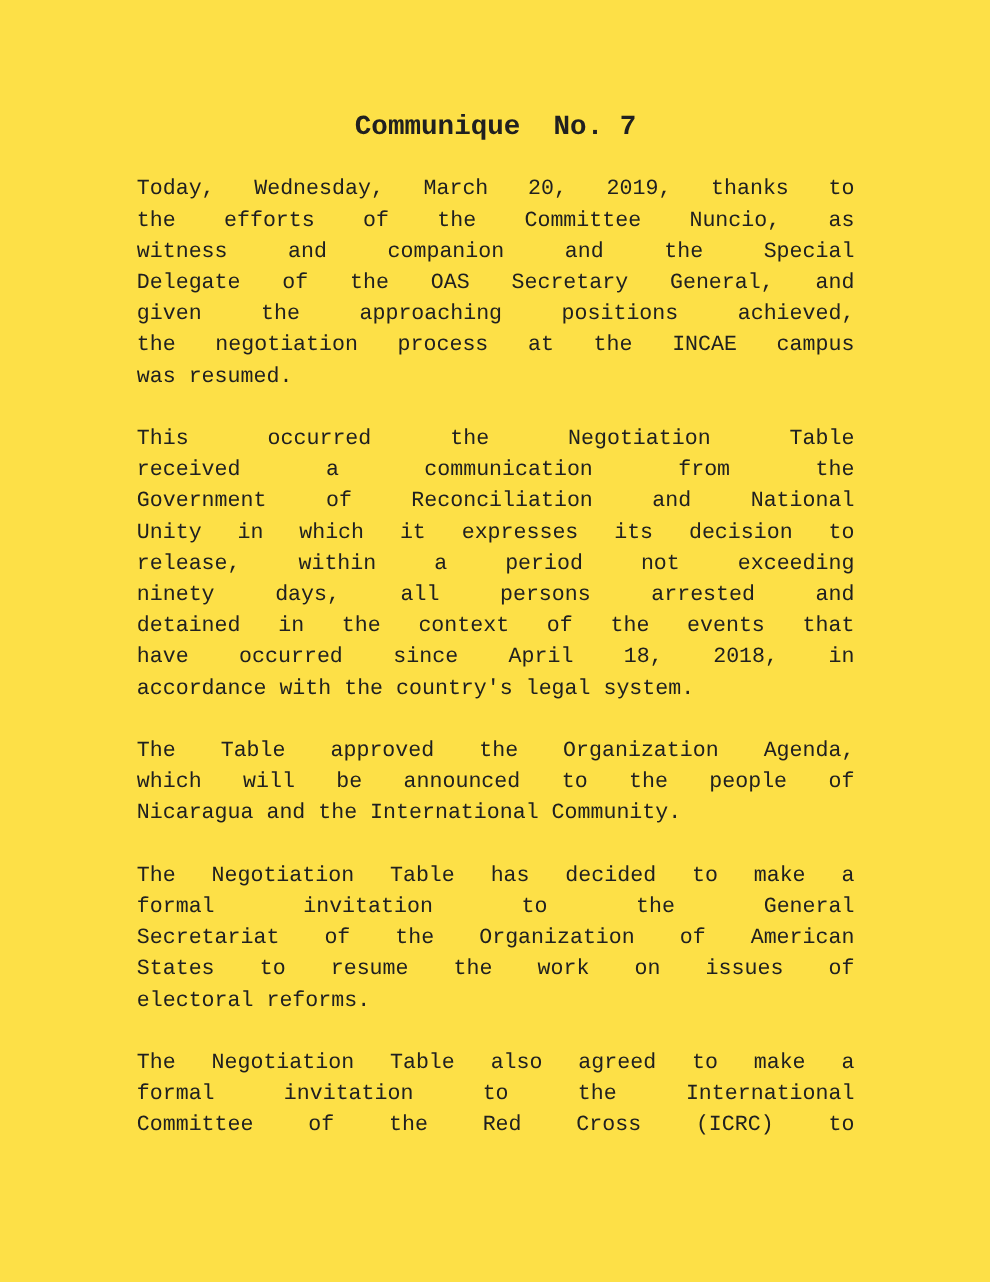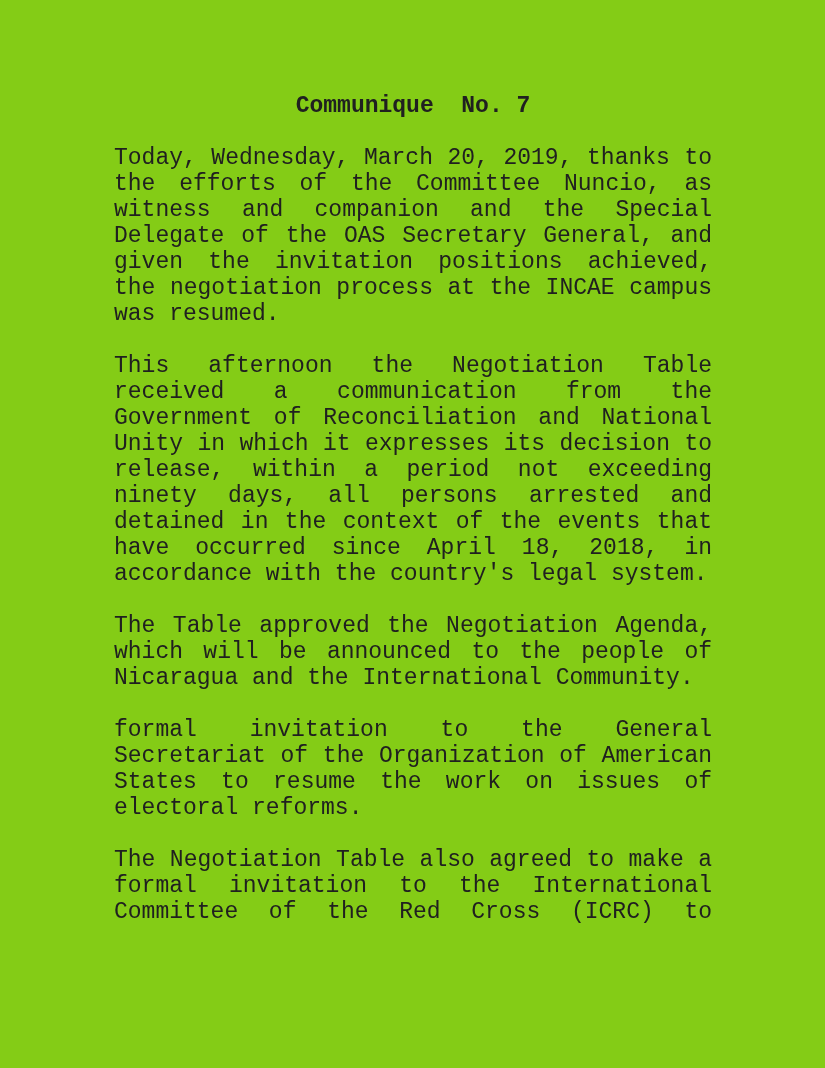--- a/index.html
+++ b/index.html
@@ -27,67 +27,68 @@
   .title {
     margin: 0 0 26px 0;
     font-size: 23px;
     line-height: 26px;
     font-weight: bold;
     text-align: center;
     white-space: pre;
   }
   .paragraph {
     margin: 0 0 26px 0;
-    font-size: 23px;
+    font-size: 18px;
     line-height: 26px;
   }
   .paragraph:last-child { margin-bottom: 0; margin-top: 15px; }
   .line {
     text-align: justify;
     text-align-last: justify;
     white-space: normal;
   }
   .line.final {
     text-align: center;
     text-align-last: left;
   }
 </style>
 </head>
 <body>
 
-<div class="page" style="background: #84cc16; color: rgb(32, 32, 32);">
+<div class="page" style="background: #fde047; color: rgb(32, 32, 32);">
   <div class="content">
     <h1 class="title">Communique  No. 7</h1>
     <div id="doc-body">
         <div class="paragraph">
           <div class="line">Today, Wednesday, March 20, 2019, thanks to</div>
           <div class="line">the efforts of the Committee Nuncio, as</div>
           <div class="line">witness and companion and the Special</div>
           <div class="line">Delegate of the OAS Secretary General, and</div>
-          <div class="line">given the invitation positions achieved,</div>
+          <div class="line">given the approaching positions achieved,</div>
           <div class="line">the negotiation process at the INCAE campus</div>
           <div class="line final">was resumed.</div>
         </div>
         <div class="paragraph">
-          <div class="line">This afternoon the Negotiation Table</div>
+          <div class="line">This occurred the Negotiation Table</div>
           <div class="line">received a communication from the</div>
           <div class="line">Government of Reconciliation and National</div>
           <div class="line">Unity in which it expresses its decision to</div>
           <div class="line">release, within a period not exceeding</div>
           <div class="line">ninety days, all persons arrested and</div>
           <div class="line">detained in the context of the events that</div>
           <div class="line">have occurred since April 18, 2018, in</div>
           <div class="line final">accordance with the country's legal system.</div>
         </div>
         <div class="paragraph">
-          <div class="line">The Table approved the Negotiation Agenda,</div>
+          <div class="line">The Table approved the Organization Agenda,</div>
           <div class="line">which will be announced to the people of</div>
           <div class="line final">Nicaragua and the International Community.</div>
         </div>
         <div class="paragraph">
+          <div class="line">The Negotiation Table has decided to make a</div>
           <div class="line">formal invitation to the General</div>
           <div class="line">Secretariat of the Organization of American</div>
           <div class="line">States to resume the work on issues of</div>
           <div class="line final">electoral reforms.</div>
         </div>
         <div class="paragraph">
           <div class="line">The Negotiation Table also agreed to make a</div>
           <div class="line">formal invitation to the International</div>
           <div class="line">Committee of the Red Cross (ICRC) to</div>
         </div>

